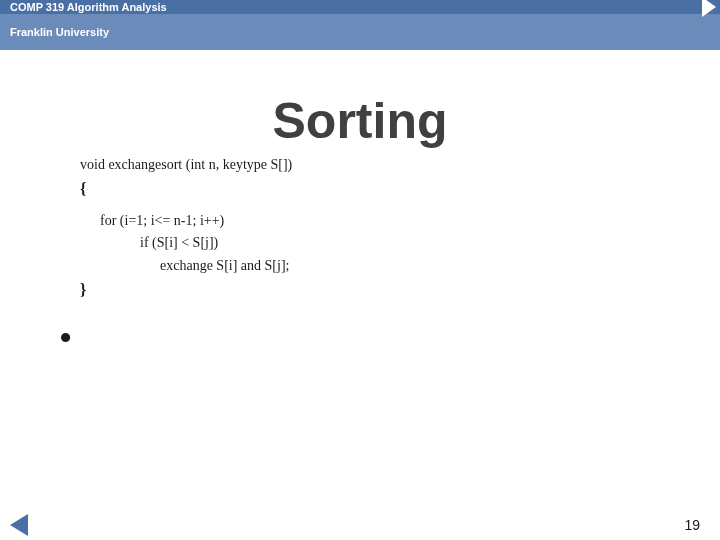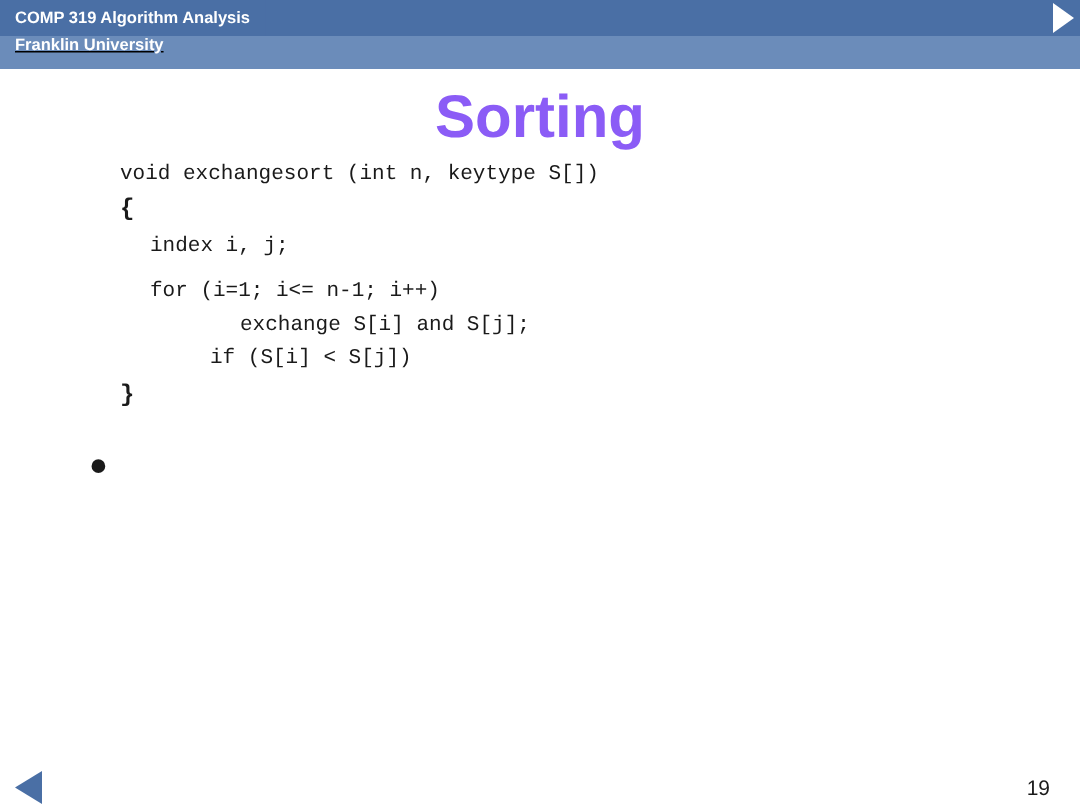--- a/index.html
+++ b/index.html
@@ -16,21 +16,21 @@
       position: relative;
       overflow: hidden;
     }
 
     
     .top-bar {
       width: 100%;
       background: #4a6fa5;
       display: flex;
       align-items: stretch;
-      height: 24px;
+      height: 14px;
       position: relative;
     }
 
     .top-bar-title {
       background: #4a6fa5;
       color: #ffffff;
       font-size: 11px;
       font-weight: bold;
       padding: 0 10px;
       display: flex;
@@ -49,47 +49,47 @@
       width: 0;
       height: 0;
       border-top: 10px solid transparent;
       border-bottom: 10px solid transparent;
       border-left: 14px solid #ffffff;
     }
 
     
     .second-bar {
       background: #6b8cba;
-      height: 22px;
-      display: flex;
-      align-items: flex-start;
+      height: 36px;
+      display: flex;
+      align-items: center;
       padding: 0 10px;
-      text-decoration: underline;
     }
 
     .second-bar-title {
       color: #ffffff;
       font-size: 11px;
       font-weight: bold;
     }
 
     
     .main-content {
       padding: 10px 60px 10px 60px;
       position: relative;
     }
 
     
     .sorting-heading {
       text-align: center;
-      font-size: 40px;
-      font-weight: bold;
-      color: #8b5cf6;
+      font-size: 50px;
+      font-weight: bold;
+      color: #404040;
       margin-bottom: 4px;
       font-family: Arial, sans-serif;
+      margin-top: 32px;
     }
 
     
     .exchange-sort-label {
       font-size: 24px;
       font-weight: bold;
       color: #1a1a1a;
       margin-bottom: 14px;
       font-family: Arial, sans-serif;
     }
@@ -98,20 +98,21 @@
     .code-block {
       font-family: 'Courier New', Courier, monospace;
       font-size: 14px;
       color: #1a1a1a;
       line-height: 1.6;
       margin-left: 20px;
     }
 
     .code-line {
       display: block;
+      font-family: Liberation Serif, serif;
     }
 
     .code-indent1 {
       margin-left: 20px;
     }
 
     .code-indent2 {
       margin-left: 40px;
     }
 
@@ -193,25 +194,24 @@
 </div>
 
 <div class="main-content">
 
   <div class="sorting-heading">Sorting</div>
 
 
   <div class="code-block">
     <span class="code-line">void exchangesort (int n, keytype S[])</span>
     <span class="code-line brace">{</span>
-    <span class="code-line code-indent1">index i, j;</span>
     <span class="code-line" style="display:block; height:8px;"></span>
     <span class="code-line code-indent1">for (i=1; i&lt;= n-1; i++)</span>
+    <span class="code-line code-indent3">if (S[i] &lt; S[j])</span>
     <span class="code-line" style="margin-left:80px; display:block;">exchange S[i] and S[j];</span>
-    <span class="code-line code-indent3">if (S[i] &lt; S[j])</span>
     <span class="code-line brace">}</span>
   </div>
 
   <div class="time-complexity">
     <span class="bullet">•</span>
   </div>
 
 </div>
 
 <div class="bottom-bar">

